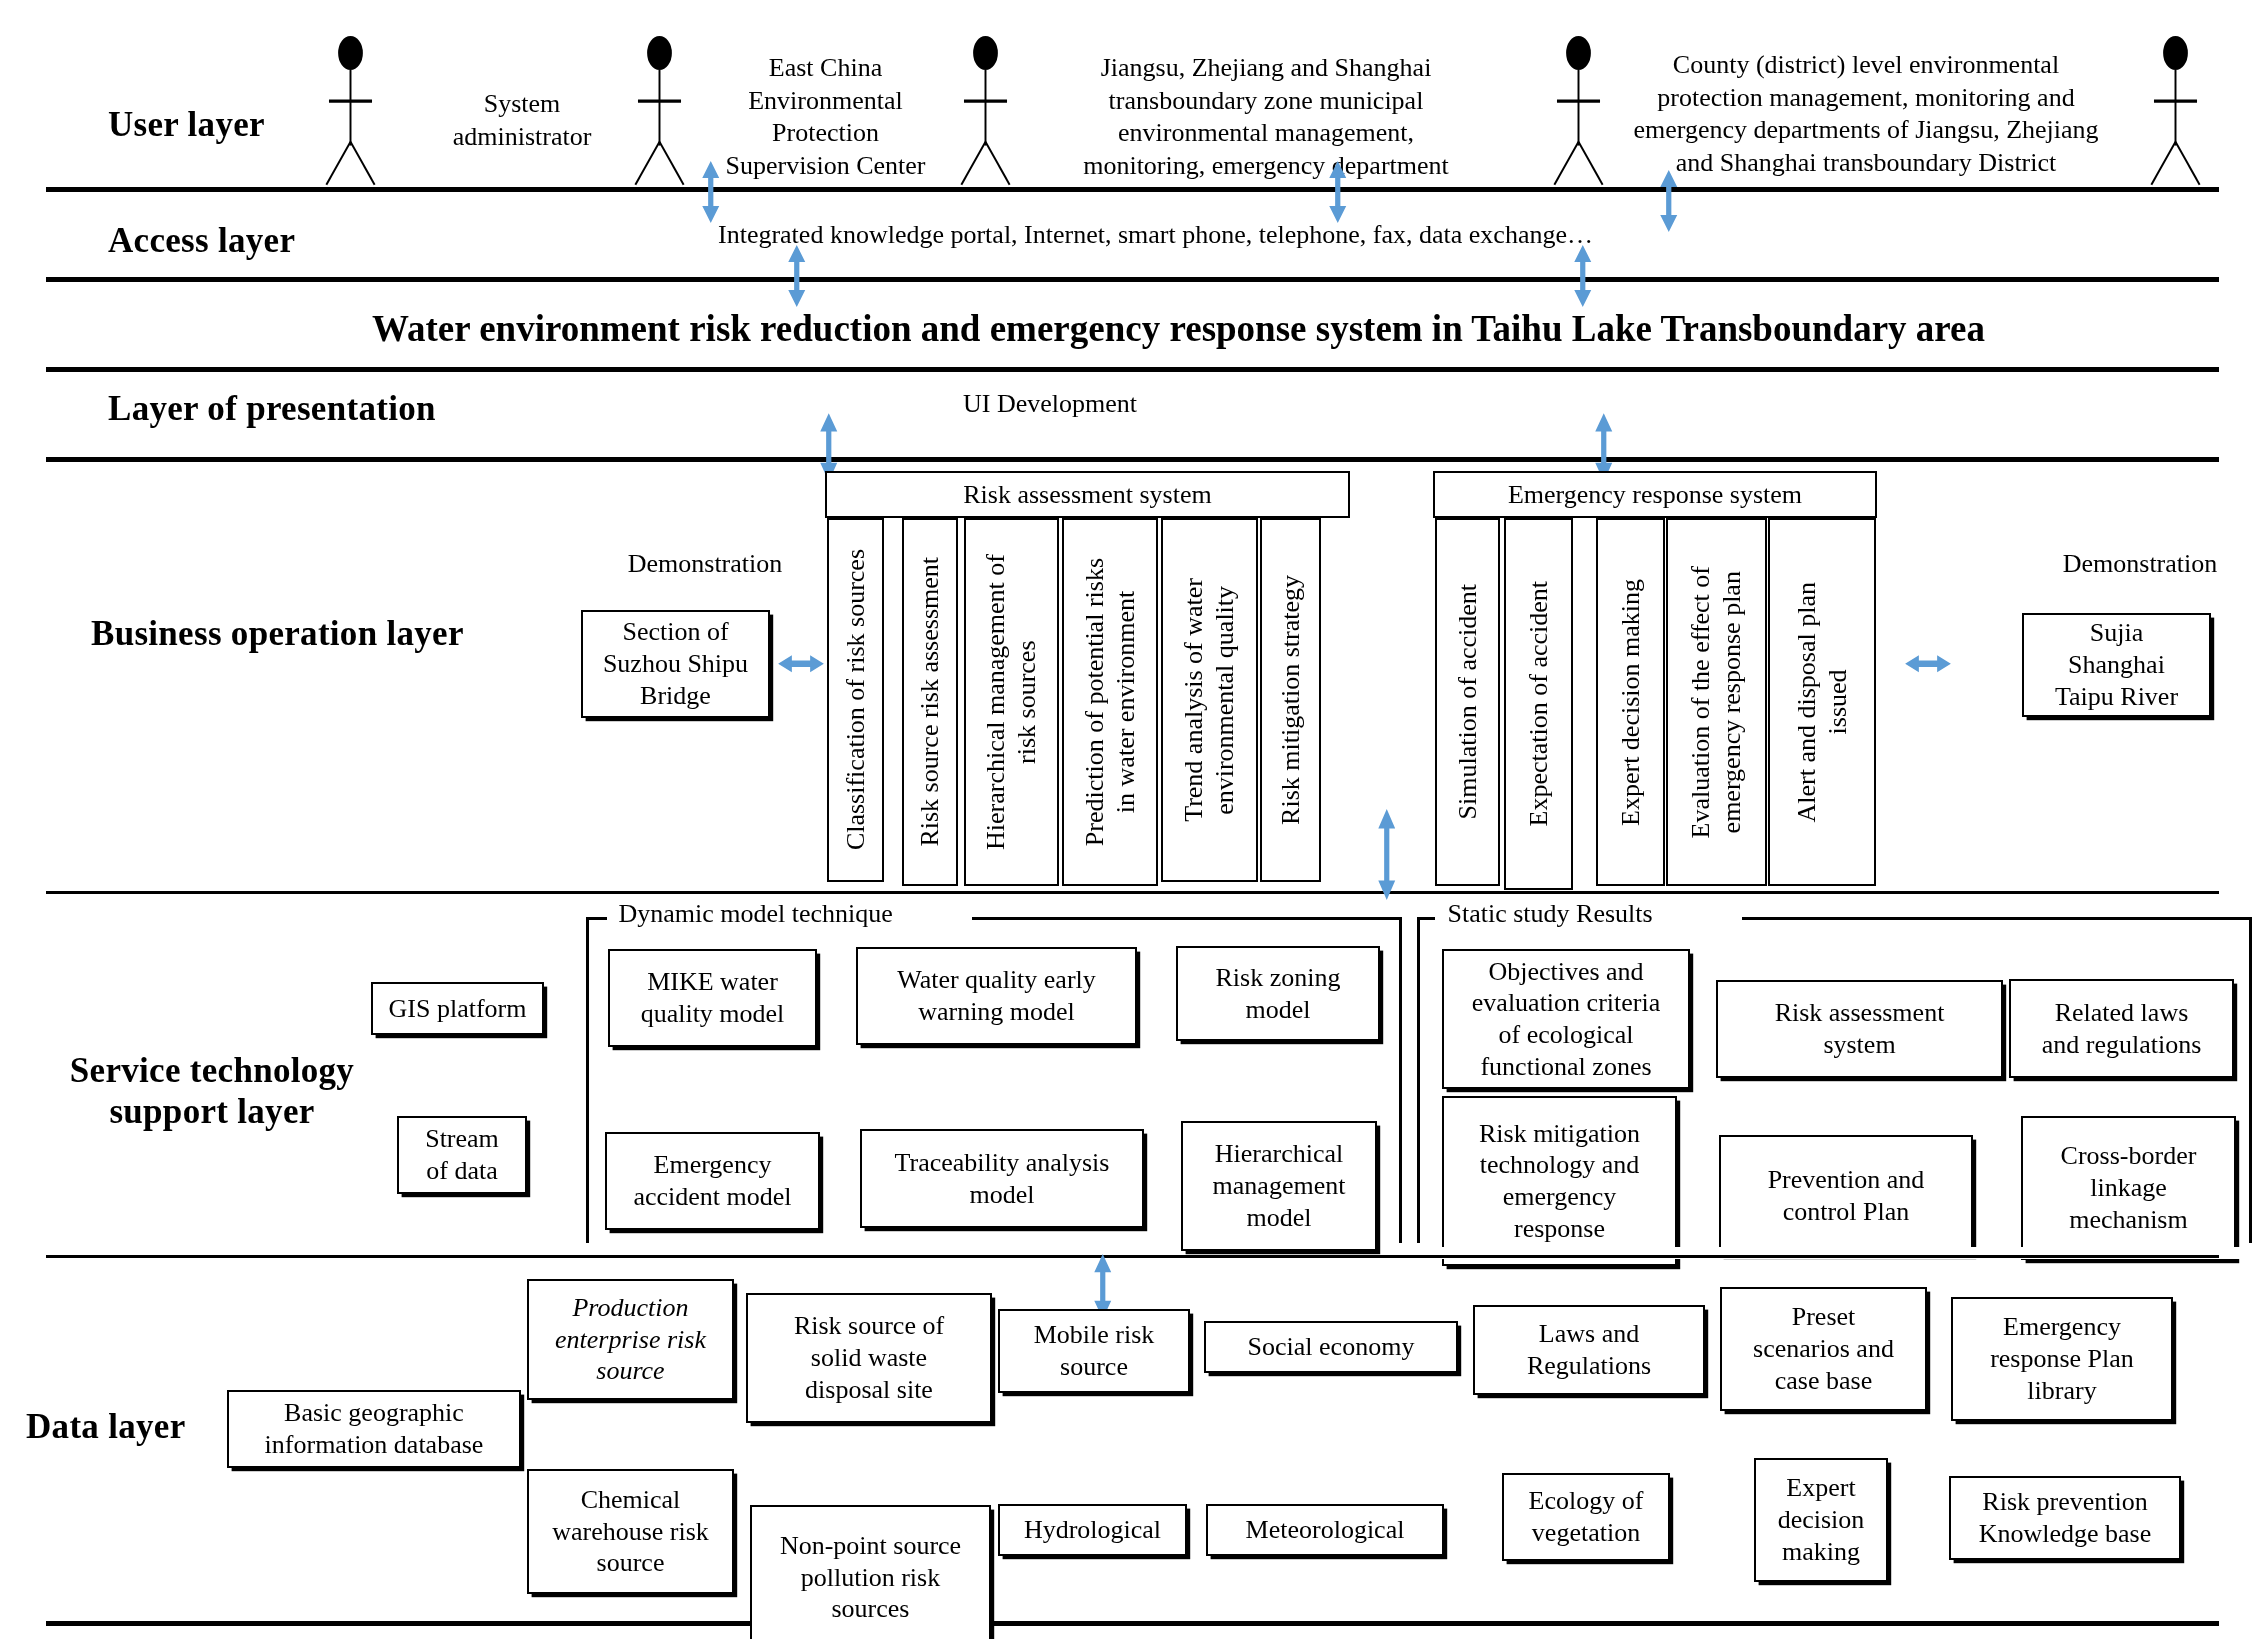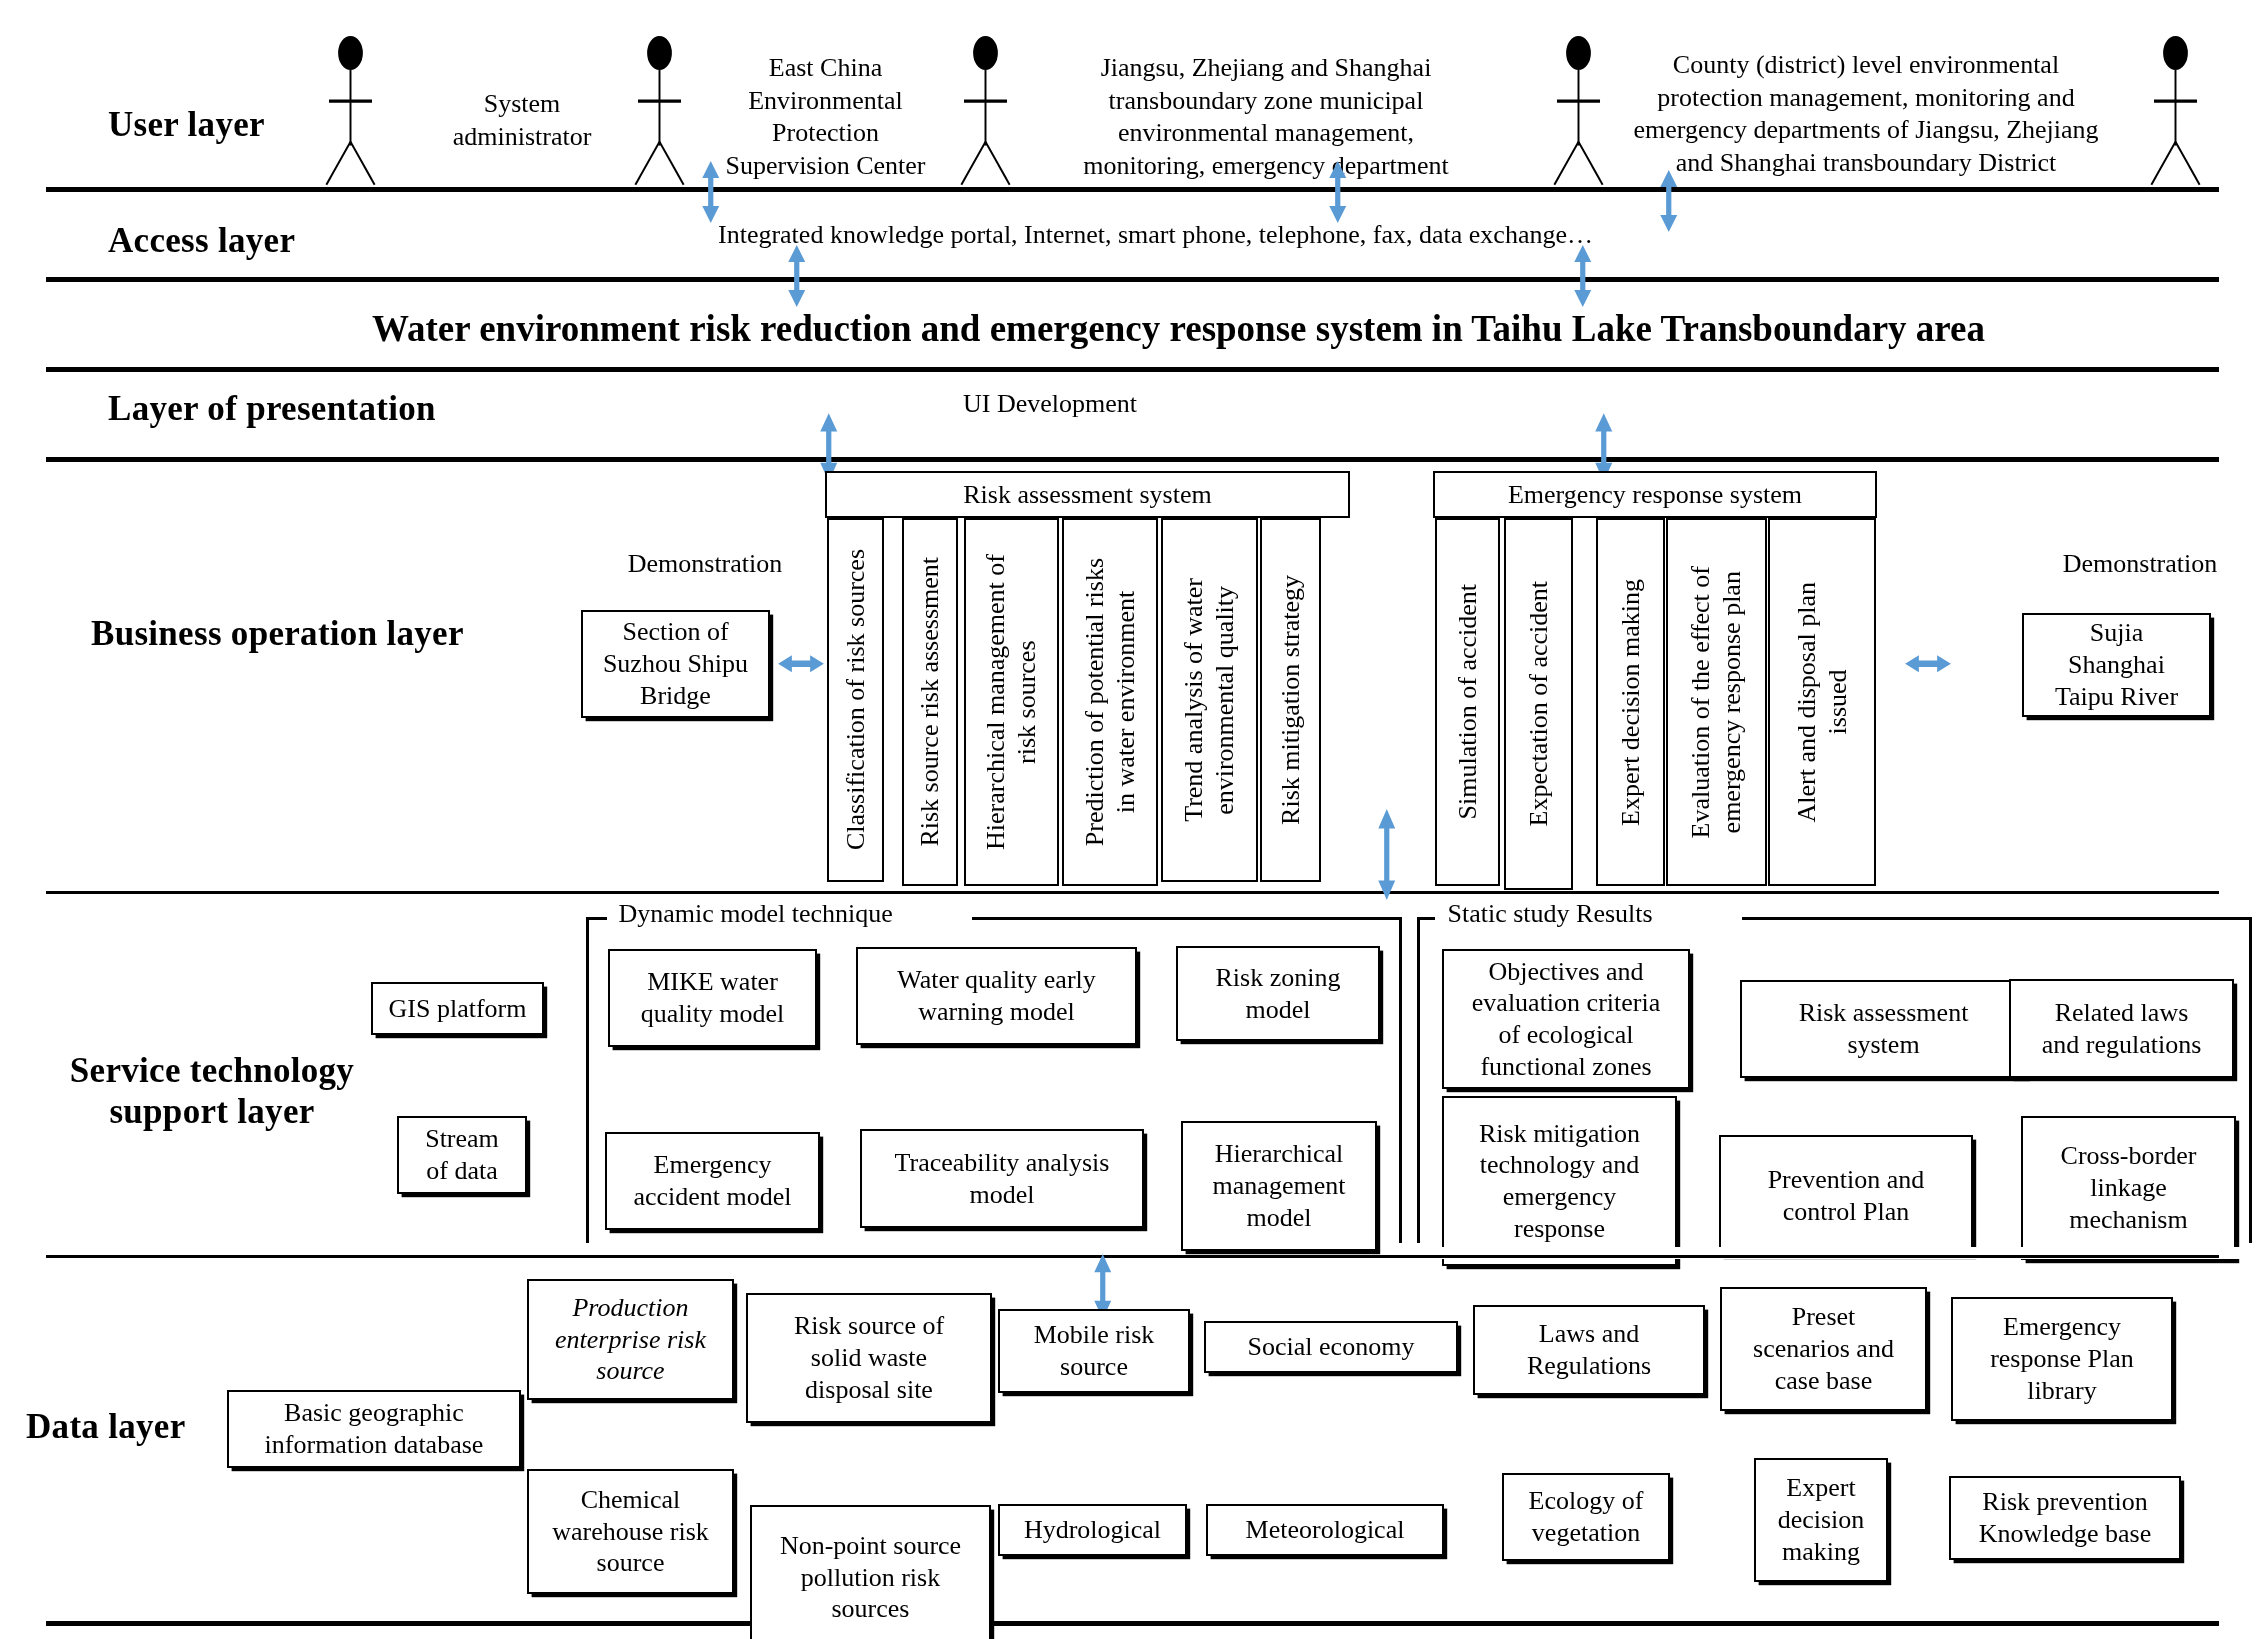--- a/index.html
+++ b/index.html
@@ -236,21 +236,21 @@
 model</div>
 
   <div class="groupbox" style="left:1417px;top:917px;width:835px;height:326px;"></div>
   <div class="groupgap" style="left:1435px;top:913px;width:307px;"></div>
   <div class="grouptitle" style="left:1441px;top:899px;">Static study Results</div>
 
   <div class="box shadow" style="left:1442px;top:949px;width:248px;height:140px;">Objectives and
 evaluation criteria
 of ecological
 functional zones</div>
-  <div class="box shadow" style="left:1716px;top:980px;width:287px;height:98px;margin-left:24px;">Risk assessment
+  <div class="box shadow" style="left:1716px;top:980px;width:287px;height:98px;">Risk assessment
 system</div>
   <div class="box shadow" style="left:2009px;top:979px;width:225px;height:99px;">Related laws
 and regulations</div>
   <div class="box shadow" style="left:1442px;top:1096px;width:235px;height:170px;">Risk mitigation
 technology and
 emergency
 response</div>
   <div class="box shadow" style="left:1719px;top:1135px;width:254px;height:121px;">Prevention and
 control Plan</div>
   <div class="box shadow" style="left:2021px;top:1116px;width:215px;height:144px;text-align:center;">Cross-border

